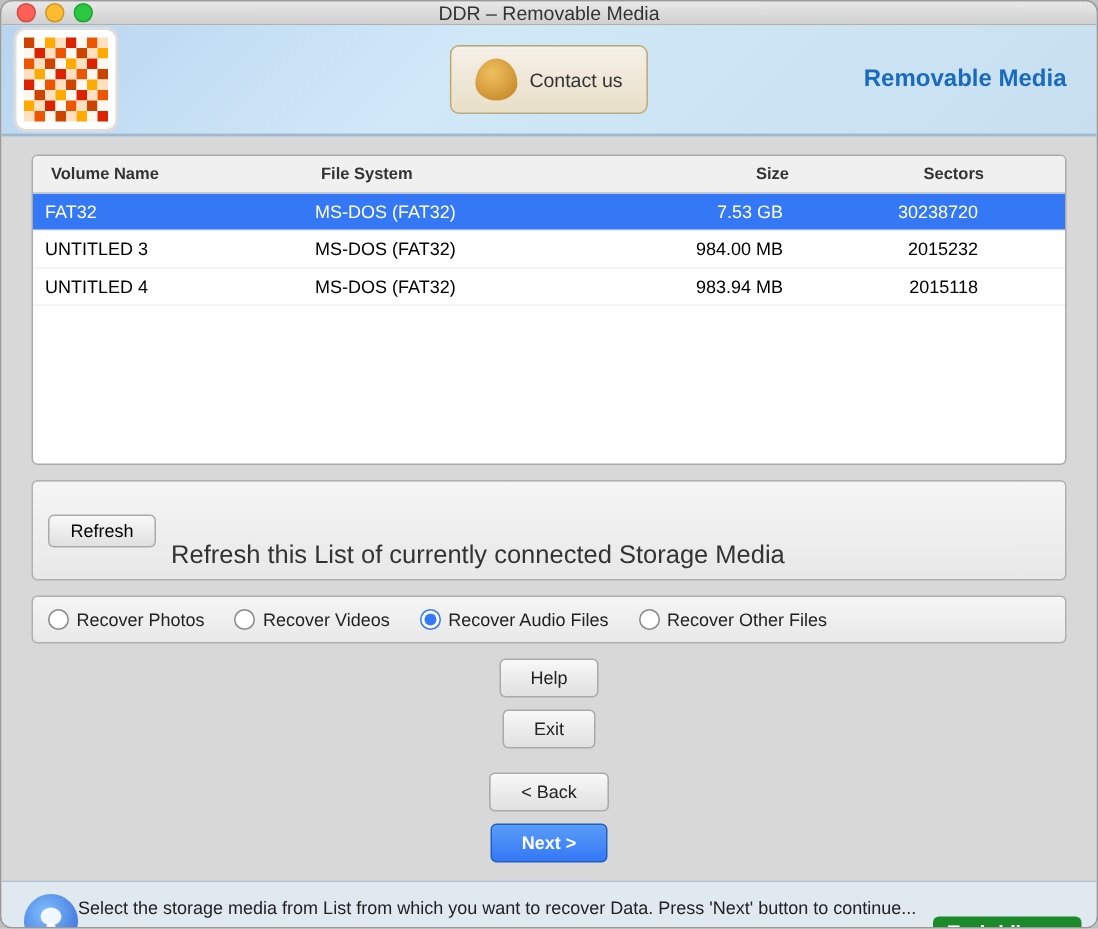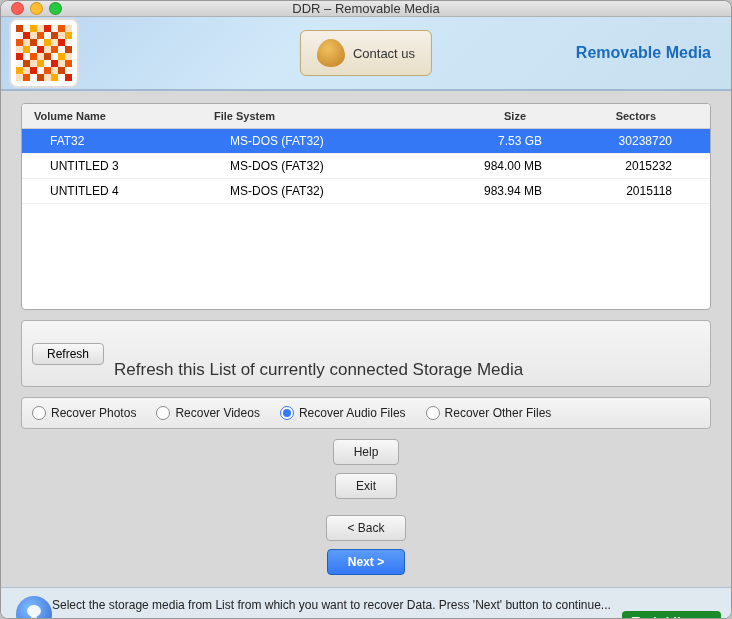--- a/index.html
+++ b/index.html
@@ -157,21 +157,21 @@
       padding: 2px 4px;
     }
     .th.right { text-align: right; }
     .table-body {
       overflow-y: auto;
       height: 180px;
     }
     .table-row {
       display: grid;
       grid-template-columns: 180px 200px 120px 130px;
-      padding: 3px 24px;
+      padding: 3px 4px;
       border-bottom: 1px solid #f0f0f0;
     }
     .table-row.selected {
       background: #3478f6;
       color: white;
     }
     .td {
       font-size: 12px;
       padding: 2px 4px;
     }

